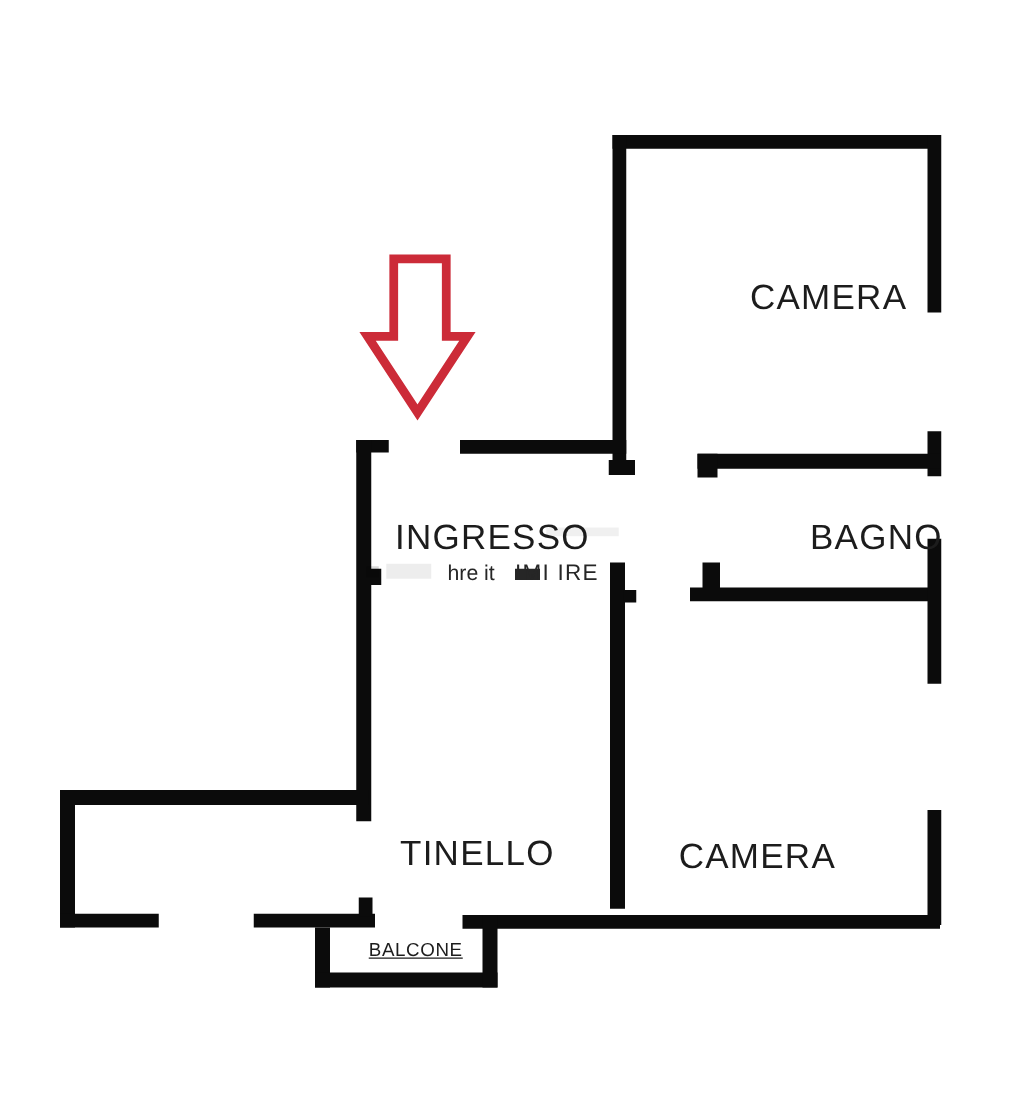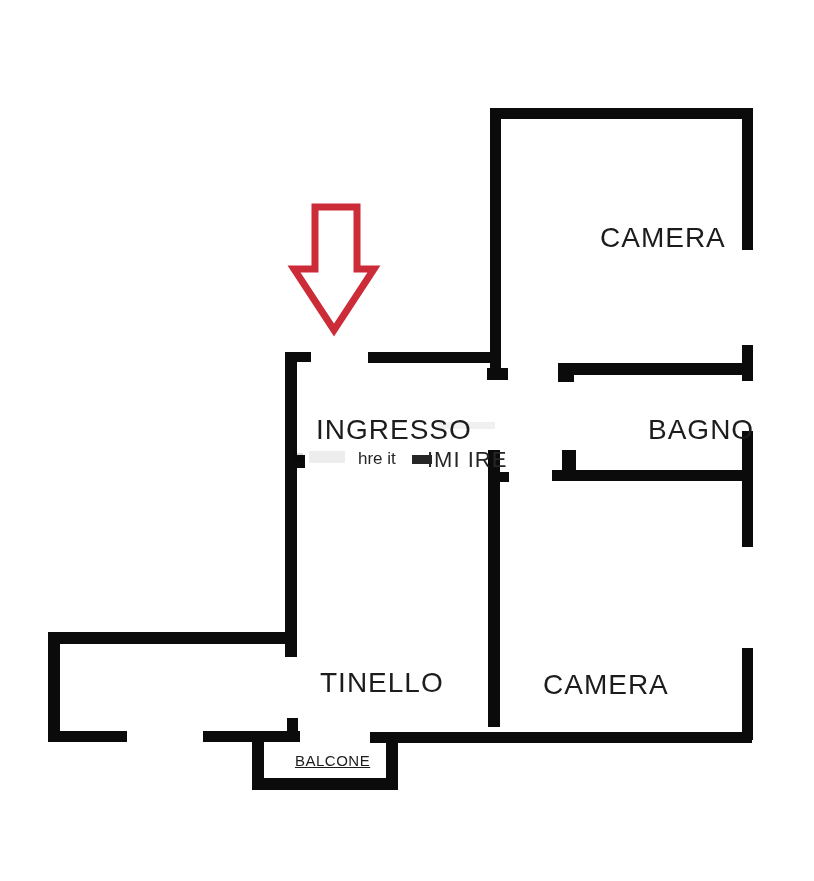--- a/index.html
+++ b/index.html
@@ -85,16 +85,16 @@
   <div class="room-label" style="left:600px;top:416px;margin-left:48px;">BAGNO</div>
   <div class="room-label" style="left:316px;top:416px;">INGRESSO</div>
   <div class="room-label" style="left:320px;top:669px;">TINELLO</div>
   <div class="room-label" style="left:543px;top:671px;">CAMERA</div>
   <div class="room-label small" style="left:295px;top:753px;text-decoration:underline;">BALCONE</div>
 
   <div class="wm-ghost" style="left:293px;top:453px;width:10px;height:9px;opacity:0.14;"></div>
   <div class="wm-ghost" style="left:309px;top:451px;width:36px;height:12px;opacity:0.07;"></div>
   <div class="wm-text" style="left:358px;top:450px;font-size:17px;">hre it</div>
   <div class="wm-bar" style="left:412px;top:455px;width:20px;height:9px;"></div>
-  <div class="wm-text" style="left:427px;top:449px;font-size:22px;letter-spacing:1px;">IMI IRE</div>
+  <div class="wm-text" style="left:412px;top:449px;font-size:18px;letter-spacing:1px;">IMI IRE</div>
   <div class="wm-ghost" style="left:437px;top:422px;width:58px;height:7px;opacity:0.06;"></div>
 
 </div>
 
 </body></html>

